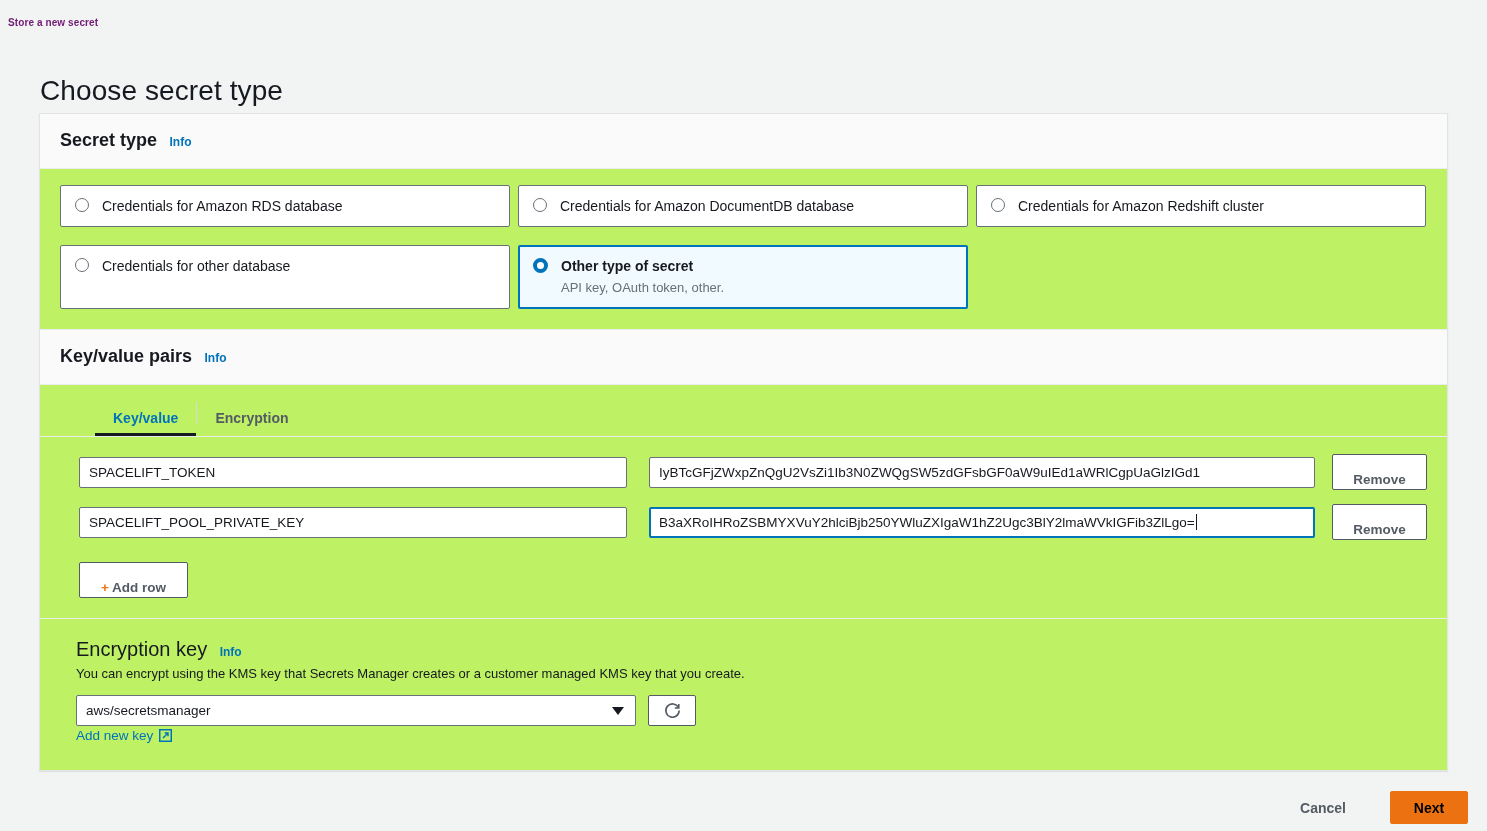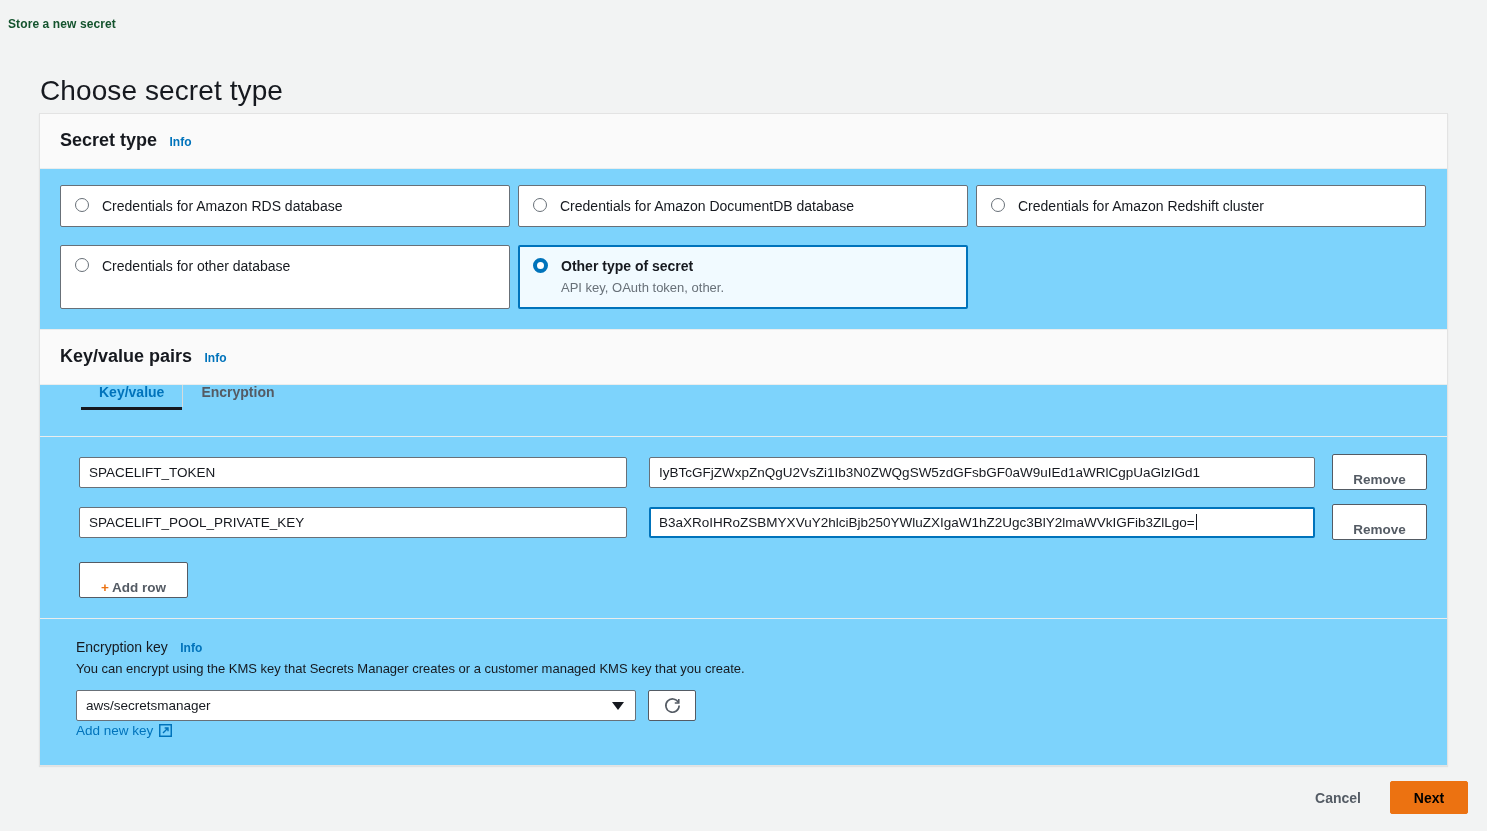--- a/index.html
+++ b/index.html
@@ -11,42 +11,42 @@
     color: #16191f;
     overflow: hidden;
   }
 
   .page { position: relative; width: 1487px; height: 831px; }
 
   
   .breadcrumb {
     position: absolute;
     left: 8px; top: 17px;
-    font-size: 12px;
-    font-weight: bold;
-    color: #14532d;
+    font-size: 10px;
+    font-weight: bold;
+    color: #701a75;
     letter-spacing: 0.1px;
   }
 
   
   .page-title {
     position: absolute;
     left: 40px; top: 56px;
     font-size: 28px;
     font-weight: normal;
     color: #16191f;
     letter-spacing: 0.1px;
   }
 
   
   .card {
     position: absolute;
     left: 39px; top: 113px;
     width: 1409px;
-    background: #7dd3fc;
+    background: #bef264;
     border: 1px solid #e3e3e3;
     box-shadow: 0 1px 1px 0 rgba(0,28,36,0.08);
   }
 
   .card-header {
     background: #fafafa;
     border-bottom: 1px solid #eaeded;
     padding: 16px 20px 17px 20px;
   }
   .card-header .sec-title {
@@ -114,23 +114,23 @@
     font-size: 13px;
     color: #687078;
     margin-top: 4px;
   }
 
   
   .section-divider { border-top: 1px solid #eaeded; }
 
   .tabs {
     display: flex;
-    align-items: flex-start;
+    align-items: flex-end;
     border-bottom: 1px solid #eaeded;
-    padding: 0 0 0 41px;
+    padding: 0 0 0 55px;
     height: 52px;
   }
   .tab {
     font-size: 14px;
     font-weight: bold;
     color: #545b64;
     padding: 0 18px 11px 18px;
     cursor: pointer;
     position: relative;
     line-height: 1;
@@ -203,21 +203,21 @@
   .btn.remove { margin-left: 17px; width: 97px; }
   .btn.addrow { margin-left: 19px; width: 109px; margin-top: 8px; }
   .plus { color: #ec7211; font-weight: bold; }
 
   
   .enc {
     padding: 19px 20px 26px 20px;
     border-top: 1px solid #eaeded;
   }
   .enc-title {
-    font-size: 14px;
+    font-size: 20px;
     font-weight: normal;
     color: #16191f;
     display: inline-block;
     margin-left: 16px;
   }
   .enc-desc {
     font-size: 13px;
     color: #16191f;
     margin: 5px 0 0 16px;
   }
@@ -267,24 +267,24 @@
     gap: 6px;
   }
   .ext-icon {
     display: inline-block;
     width: 13px; height: 13px;
   }
 
   
   .footer {
     position: absolute;
-    right: 19px; bottom: 17px;
-    display: flex;
-    align-items: center;
-    gap: 17px;
+    right: 19px; bottom: 7px;
+    display: flex;
+    align-items: center;
+    gap: 32px;
   }
   .btn-cancel {
     background: transparent;
     border: none;
     color: #545b64;
     font-size: 14px;
     font-weight: bold;
     padding: 8px 12px;
     cursor: pointer;
     font-family: "Liberation Sans", sans-serif;

